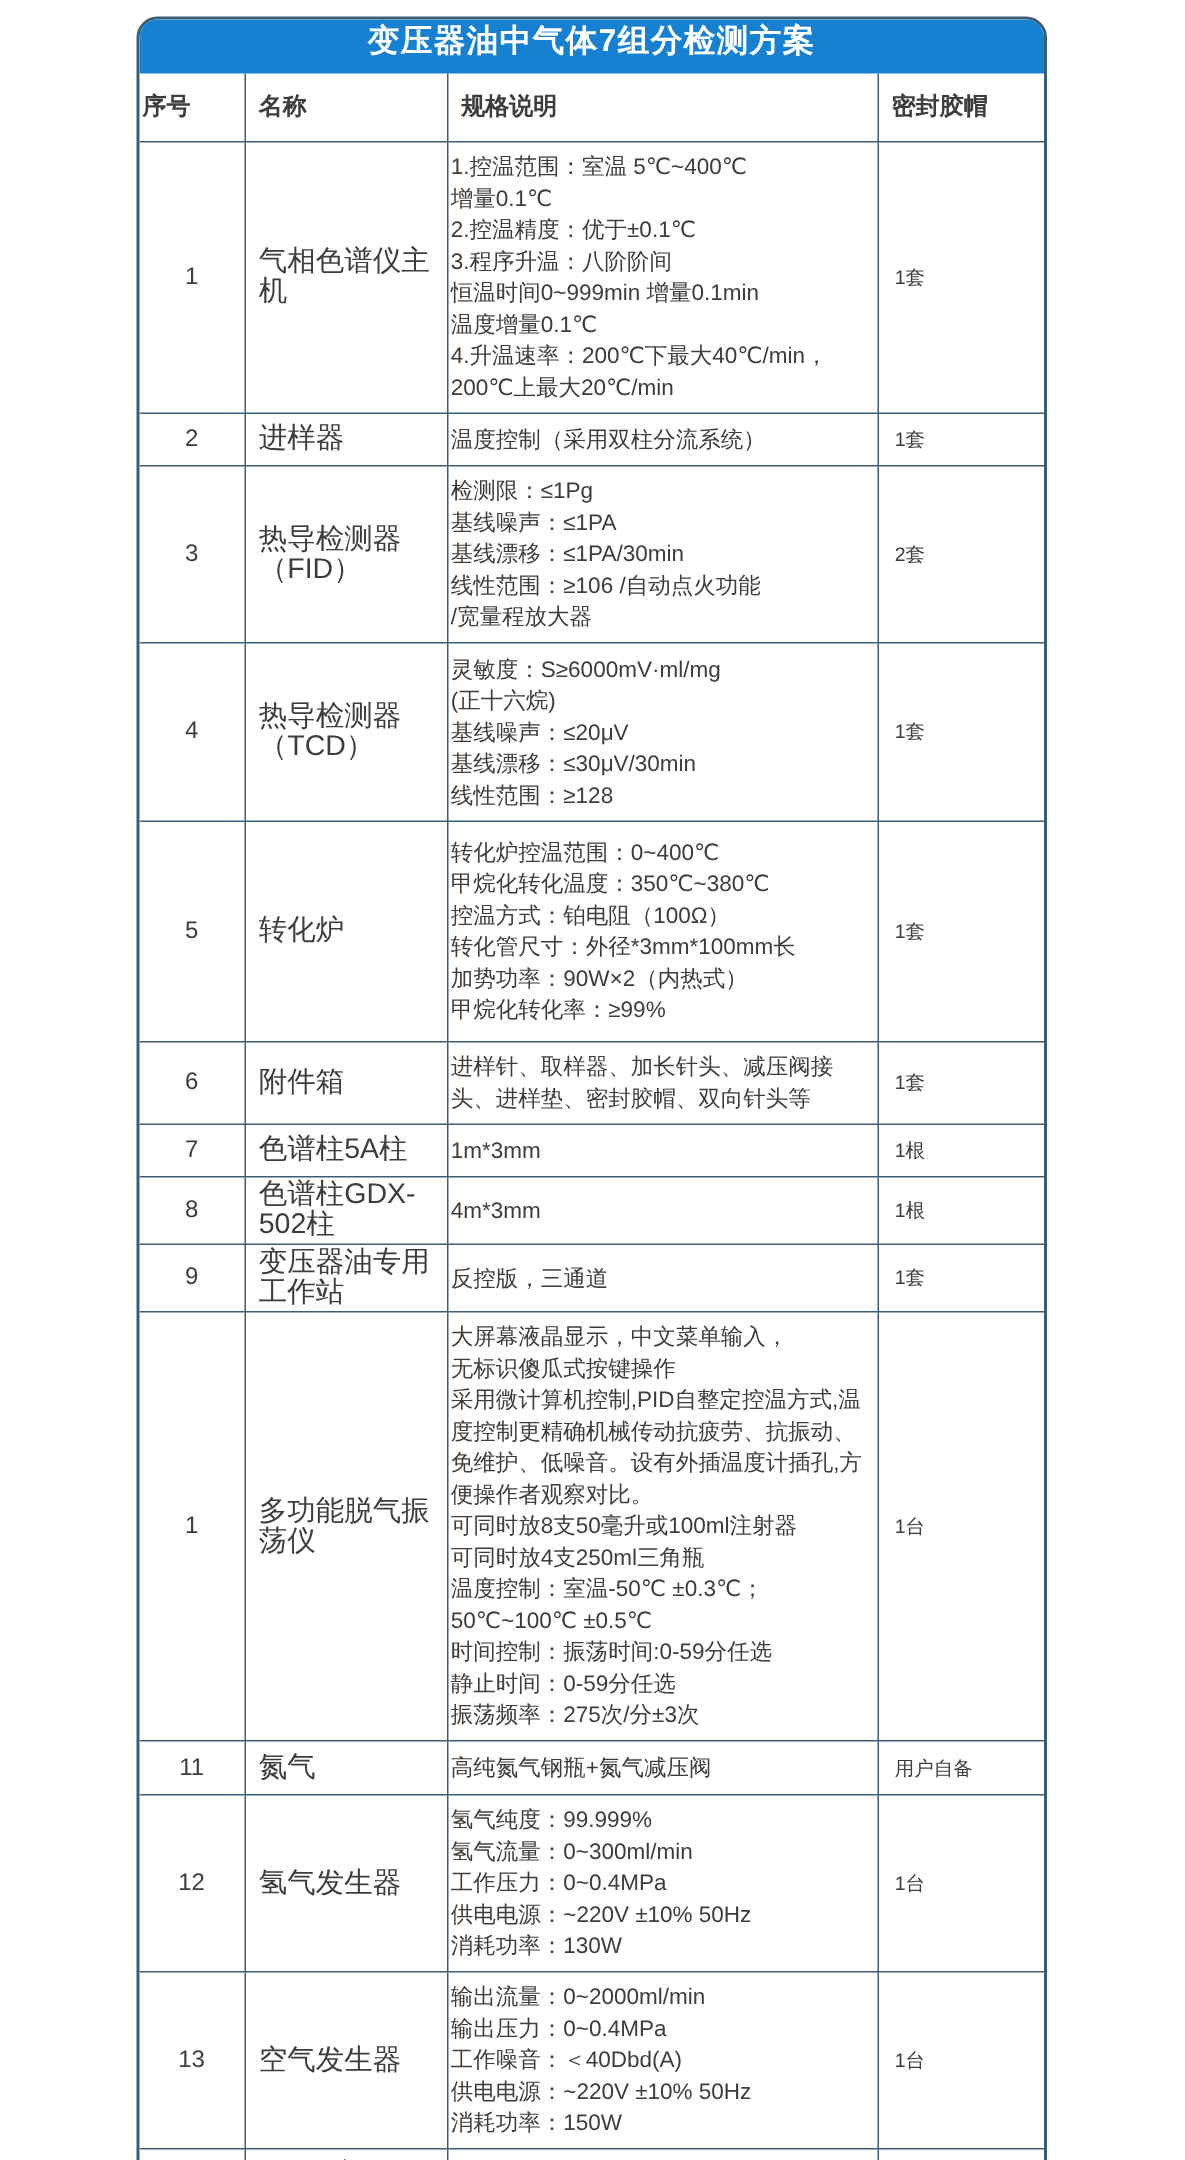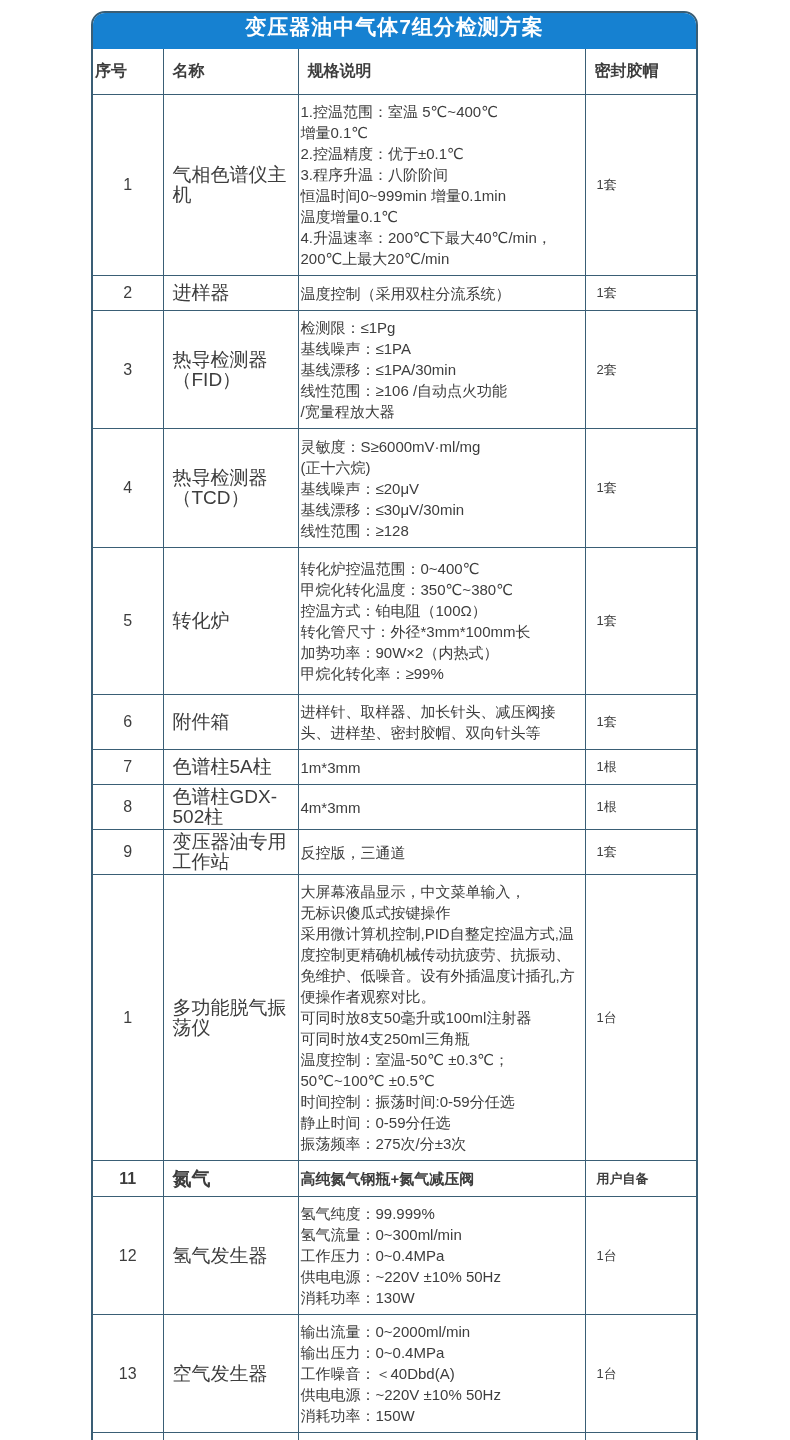--- a/index.html
+++ b/index.html
@@ -154,21 +154,21 @@
 采用微计算机控制,PID自整定控温方式,温度控制更精确机械传动抗疲劳、抗振动、免维护、低噪音。设有外插温度计插孔,方便操作者观察对比。
 可同时放8支50毫升或100ml注射器
 可同时放4支250ml三角瓶
 温度控制：室温-50℃ ±0.3℃；
  50℃~100℃ ±0.5℃
 时间控制：振荡时间:0-59分任选
 静止时间：0-59分任选
 振荡频率：275次/分±3次</td>
     <td class="c-qty">1台</td>
   </tr>
-        <tr style="height: 36px; font-weight: bold;">
+        <tr style="height: 36px;">
     <td class="c-no">11</td>
     <td class="c-name">氮气</td>
     <td class="c-spec">高纯氮气钢瓶+氮气减压阀</td>
     <td class="c-qty">用户自备</td>
   </tr>
         <tr style="height: 114px;">
     <td class="c-no">12</td>
     <td class="c-name">氢气发生器</td>
     <td class="c-spec">氢气纯度：99.999%
 氢气流量：0~300ml/min

